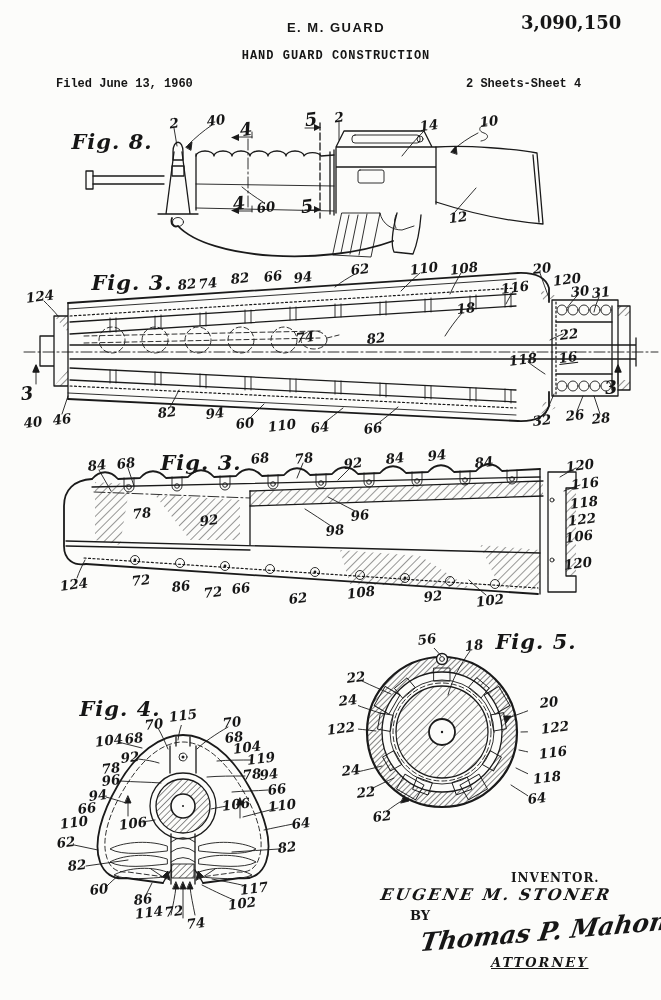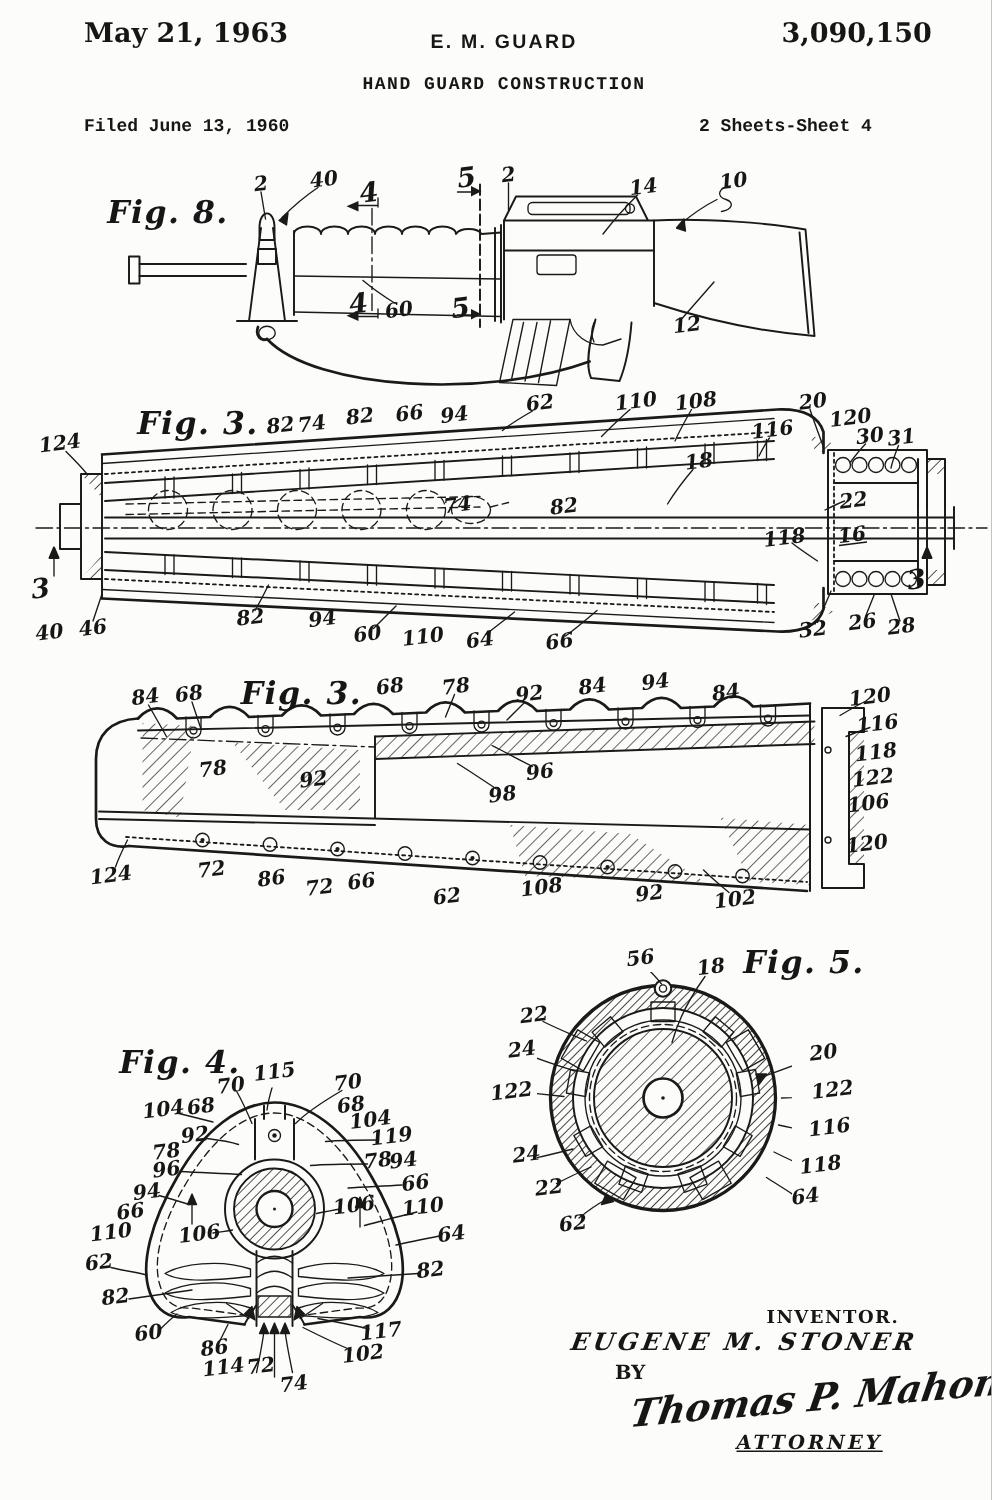--- a/index.html
+++ b/index.html
@@ -325,21 +325,20 @@
       <circle cx="442" cy="659" r="5.5" fill="#fcfcfa" stroke-width="1.4"></circle>
       <circle class="thin" cx="442" cy="659" r="2.4"></circle>
     </g>
     <g class="st thin">
       <path d="M430,644 C434,648 438,652 441,656 M470,651 C460,665 452,680 448,695 M543,705 C530,710 517,715 505,719 M362,681 C372,686 382,690 391,694 M354,704 C364,708 374,711 383,714 M348,728 C358,729 367,730 376,731 M549,730 C539,731 530,732 521,732 M547,755 C537,754 528,752 519,750 M541,779 C532,776 524,772 516,768 M531,798 C524,793 517,789 511,785 M386,812 C392,807 398,803 405,799 M357,772 C366,770 374,768 382,766 M371,789 C379,785 387,781 394,778"></path>
       <polygon points="504,716 511,716 506,723" fill="#1a1a1a"></polygon>
       <polygon points="404,796 409,801 401,803" fill="#1a1a1a"></polygon>
     </g>
   </svg>
 
-  <span class="h-date">May 21, 1963</span>
   <span class="h-inventor">E. M. GUARD</span>
   <span class="h-patno">3,090,150</span>
   <span class="h-title">HAND GUARD CONSTRUCTION</span>
   <span class="h-filed">Filed June 13, 1960</span>
   <span class="h-sheet">2 Sheets-Sheet 4</span>
 
   <span class="sig-caption">INVENTOR.</span>
   <span class="sig-name">EUGENE M. STONER</span>
   <span class="sig-by">BY</span>
   <span class="sig-hand">Thomas P. Mahoney</span>

